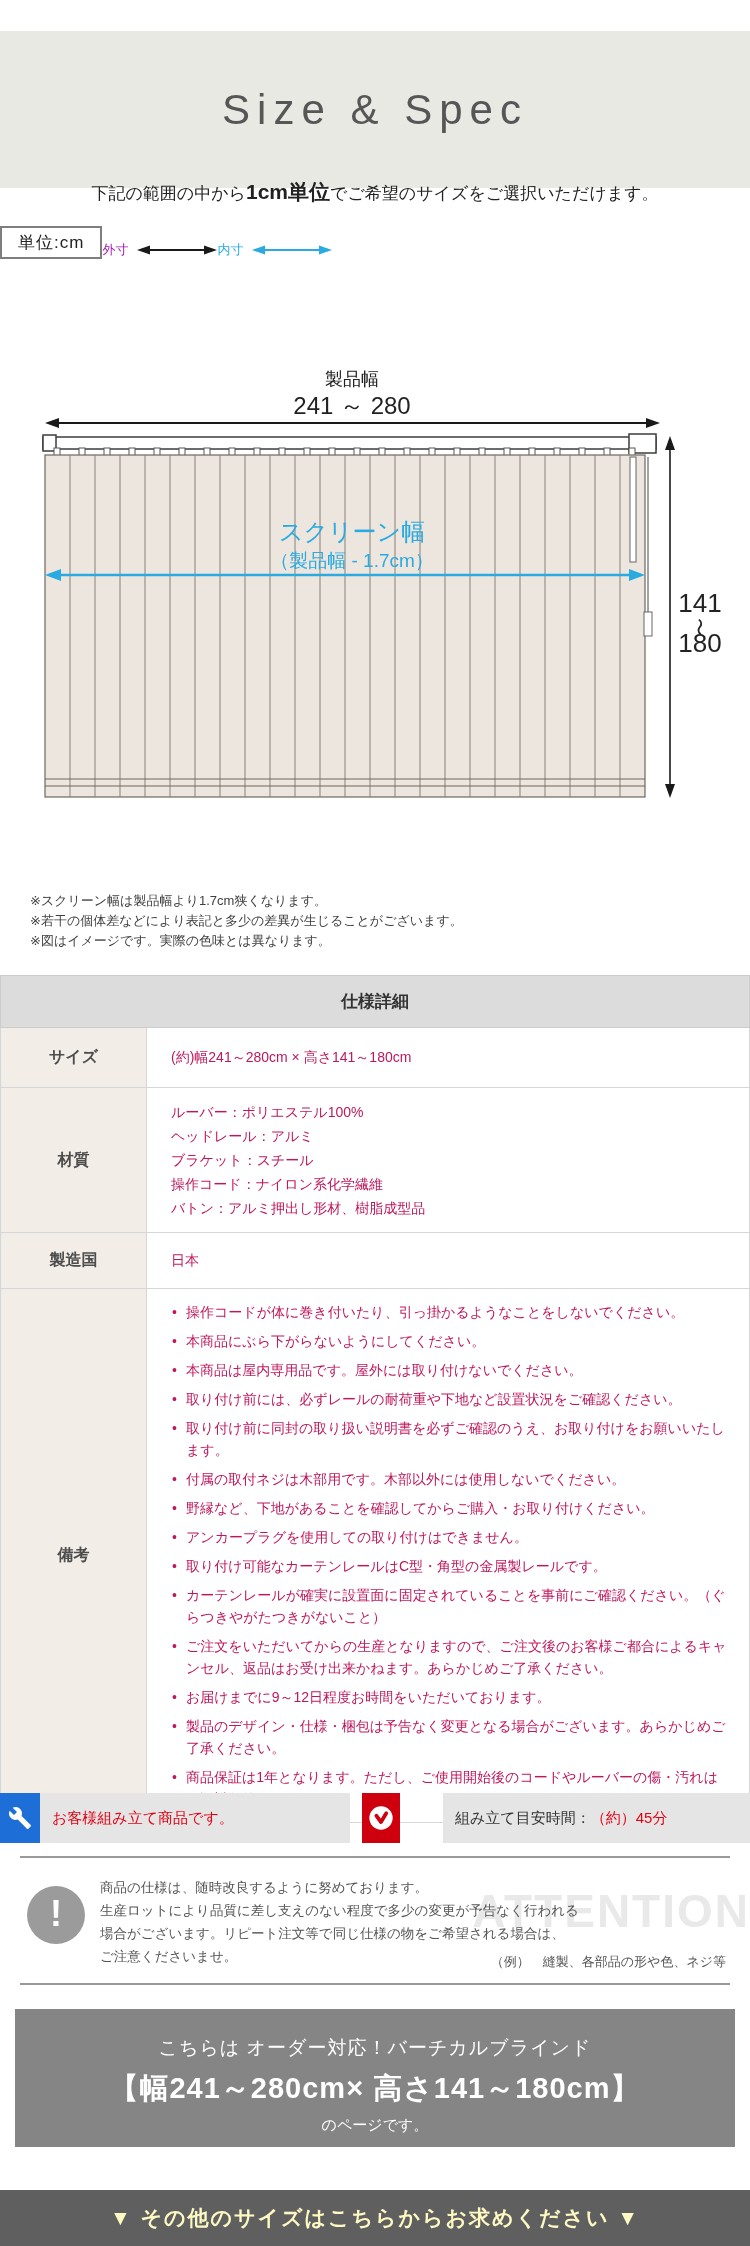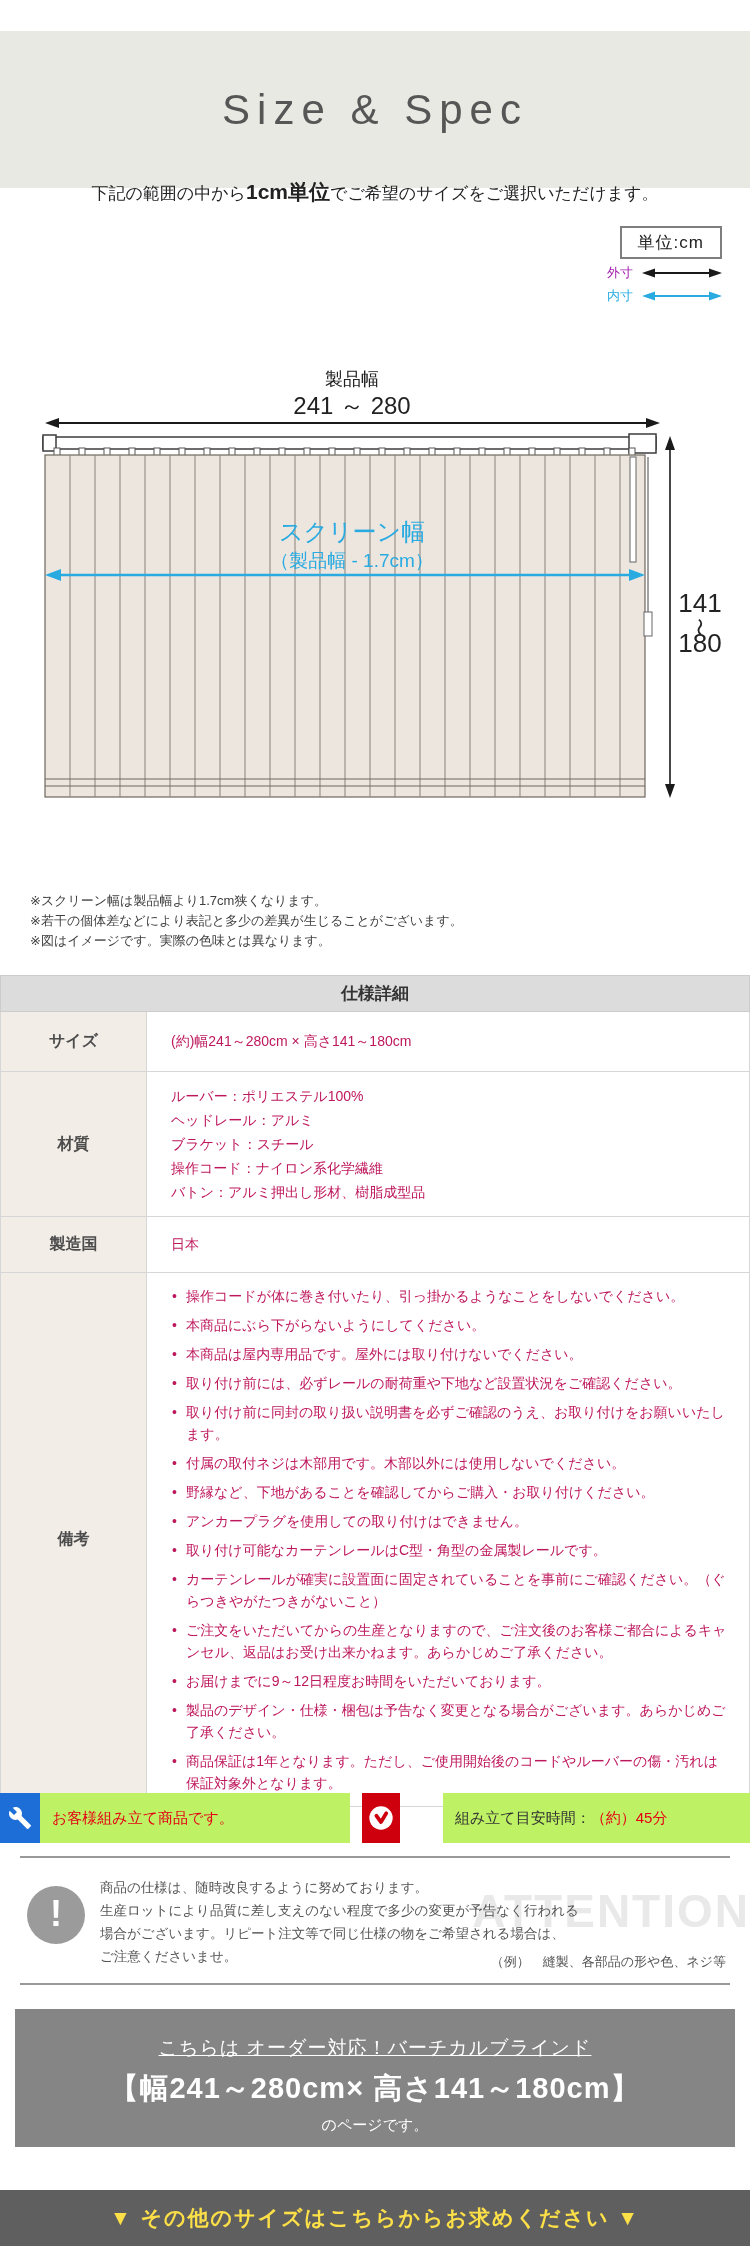--- a/index.html
+++ b/index.html
@@ -9,78 +9,78 @@
 
   
   .band { top:31px; height:157px; background:#e9e9e3; display:flex; align-items:center; justify-content:center; }
   .band h1 { font-size:42px; font-weight:400; letter-spacing:7px; color:#565656; }
 
   
   .intro { top:178px; text-align:center; font-size:17px; color:#222; }
   .intro b { font-size:21px; font-weight:bold; }
 
   
-  .unitwrap { top:226px; display:flex; flex-direction:column; align-items:flex-end; padding-right:28px;text-align:center; }
+  .unitwrap { top:226px; display:flex; align-items:flex-end; padding-right:28px;text-align:center; }
   .unitbox { border:2px solid #7e7e7e; padding:3px 16px; font-size:17px; letter-spacing:1px; color:#222; background:#fff; }
   .legend-row { display:flex; align-items:center; gap:9px; margin-top:5px; }
   .legend-row .lbl { font-size:13px; }
   .legend-outer .lbl { color:#a21caf; }
   .legend-inner .lbl { color:#29abe2; }
 
   
   .diagram { top:350px; }
 
   
   .notes { top:891px; padding-left:30px; font-size:13px; line-height:20px; color:#3f3f3f; }
 
   
   .spec { top:975px; }
   table { width:750px; border-collapse:collapse; }
-  .spec thead th { background:#dcdcdc; height:36px; font-size:17px; font-weight:bold; color:#333; border:1px solid #ccc; }
+  .spec thead th { background:#dcdcdc; height:52px; font-size:17px; font-weight:bold; color:#333; border:1px solid #ccc; }
   .spec tbody th { width:146px; background:#f2ede7; border:1px solid #d6d6d6; font-size:16px; font-weight:bold; color:#4d4d4d; text-align:center; vertical-align:middle; }
   .spec tbody td { border:1px solid #d6d6d6; background:#fff; font-size:14px; color:#be185d; padding:12px 20px 12px 24px; vertical-align:middle; }
   td.size-cell { height:60px; }
   td.material-cell div { line-height:24px; }
   td.country-cell { height:56px; }
   .remarks-list { list-style:none; }
   .remarks-list li { position:relative; padding-left:15px; line-height:22px; margin-bottom:7px; }
   .remarks-list li::before { content:"\2022"; position:absolute; left:1px; top:0; }
   .remarks-list li:last-child { margin-bottom:0; }
 
   
   .banners { top:1793px; display:flex; height:50px; }
   .icon-sq { width:40px; height:50px; display:flex; align-items:center; justify-content:center; flex:none; }
   .blue { background:#1e6ed8; }
   .redsq { background:#cf000e; width:38px; }
-  .pinkstrip { background:#bef264; display:flex; align-items:center; font-size:15px; }
+  .pinkstrip { background:#e5e5e5; display:flex; align-items:center; font-size:15px; }
   .banner-left { width:350px; display:flex; }
   .banner-left .pinkstrip { flex:1; padding-left:12px; color:#e50012; }
   .banner-right { flex:1; display:flex; margin-left:12px;gap:43px; }
   .banner-right .pinkstrip { flex:1; padding-left:12px; color:#333; }
   .banner-right .val { color:#e50012; }
 
   .rule { position:absolute; left:20px; right:20px; border-top:2px solid #999; }
   .rule1 { top:1856px; } .rule2 { top:1983px; }
 
   
   .attention { top:1872px; height:104px; }
   .att-watermark { position:absolute; top:12px; right:0; font-size:46px; font-weight:bold; letter-spacing:2px; color:#e9e9e9; z-index:0; }
   .att-icon { position:absolute; left:27px; top:14px; width:58px; height:58px; border-radius:50%; background:#9b9b9b; color:#fff; z-index:1; }
   .att-icon::before { content:"!"; position:absolute; left:0; right:0; top:7px; text-align:center; font-size:36px; font-weight:bold; }
   .att-text { position:absolute; left:100px; right:10px; top:4px; font-size:13.5px; line-height:23px; color:#555; z-index:1; }
   .att-example { position:absolute; right:24px; top:81px; font-size:13px; color:#555; z-index:1; }
 
   
   .summary { top:2009px; left:15px; right:15px; height:138px; background:#858585; color:#fff; text-align:center; }
-  .summary .l1 { font-size:19px; margin-top:26px; letter-spacing:1px;text-decoration:underline; }
+  .summary .l1 { font-size:19px; margin-top:26px; letter-spacing:1px; }
   .summary .l2 { font-size:29px; font-weight:bold; margin-top:8px; letter-spacing:1px; }
   .summary .l3 { font-size:15px; margin-top:7px; }
 
   
-  .bottombar { top:2190px; height:56px; background:#5f5f5f; color:#fde047; display:flex; align-items:center; justify-content:center; font-size:21px; font-weight:bold; letter-spacing:2px; cursor:pointer; }
+  .bottombar { top:2190px; height:56px; background:#5f5f5f; color:#fef9c3; display:flex; align-items:center; justify-content:center; font-size:21px; font-weight:bold; letter-spacing:2px; cursor:pointer; }
 </style>
 </head>
 <body>
 
 <div class="page">
 
   <div class="abs band">
     <h1>Size &amp; Spec</h1>
   </div>
 

